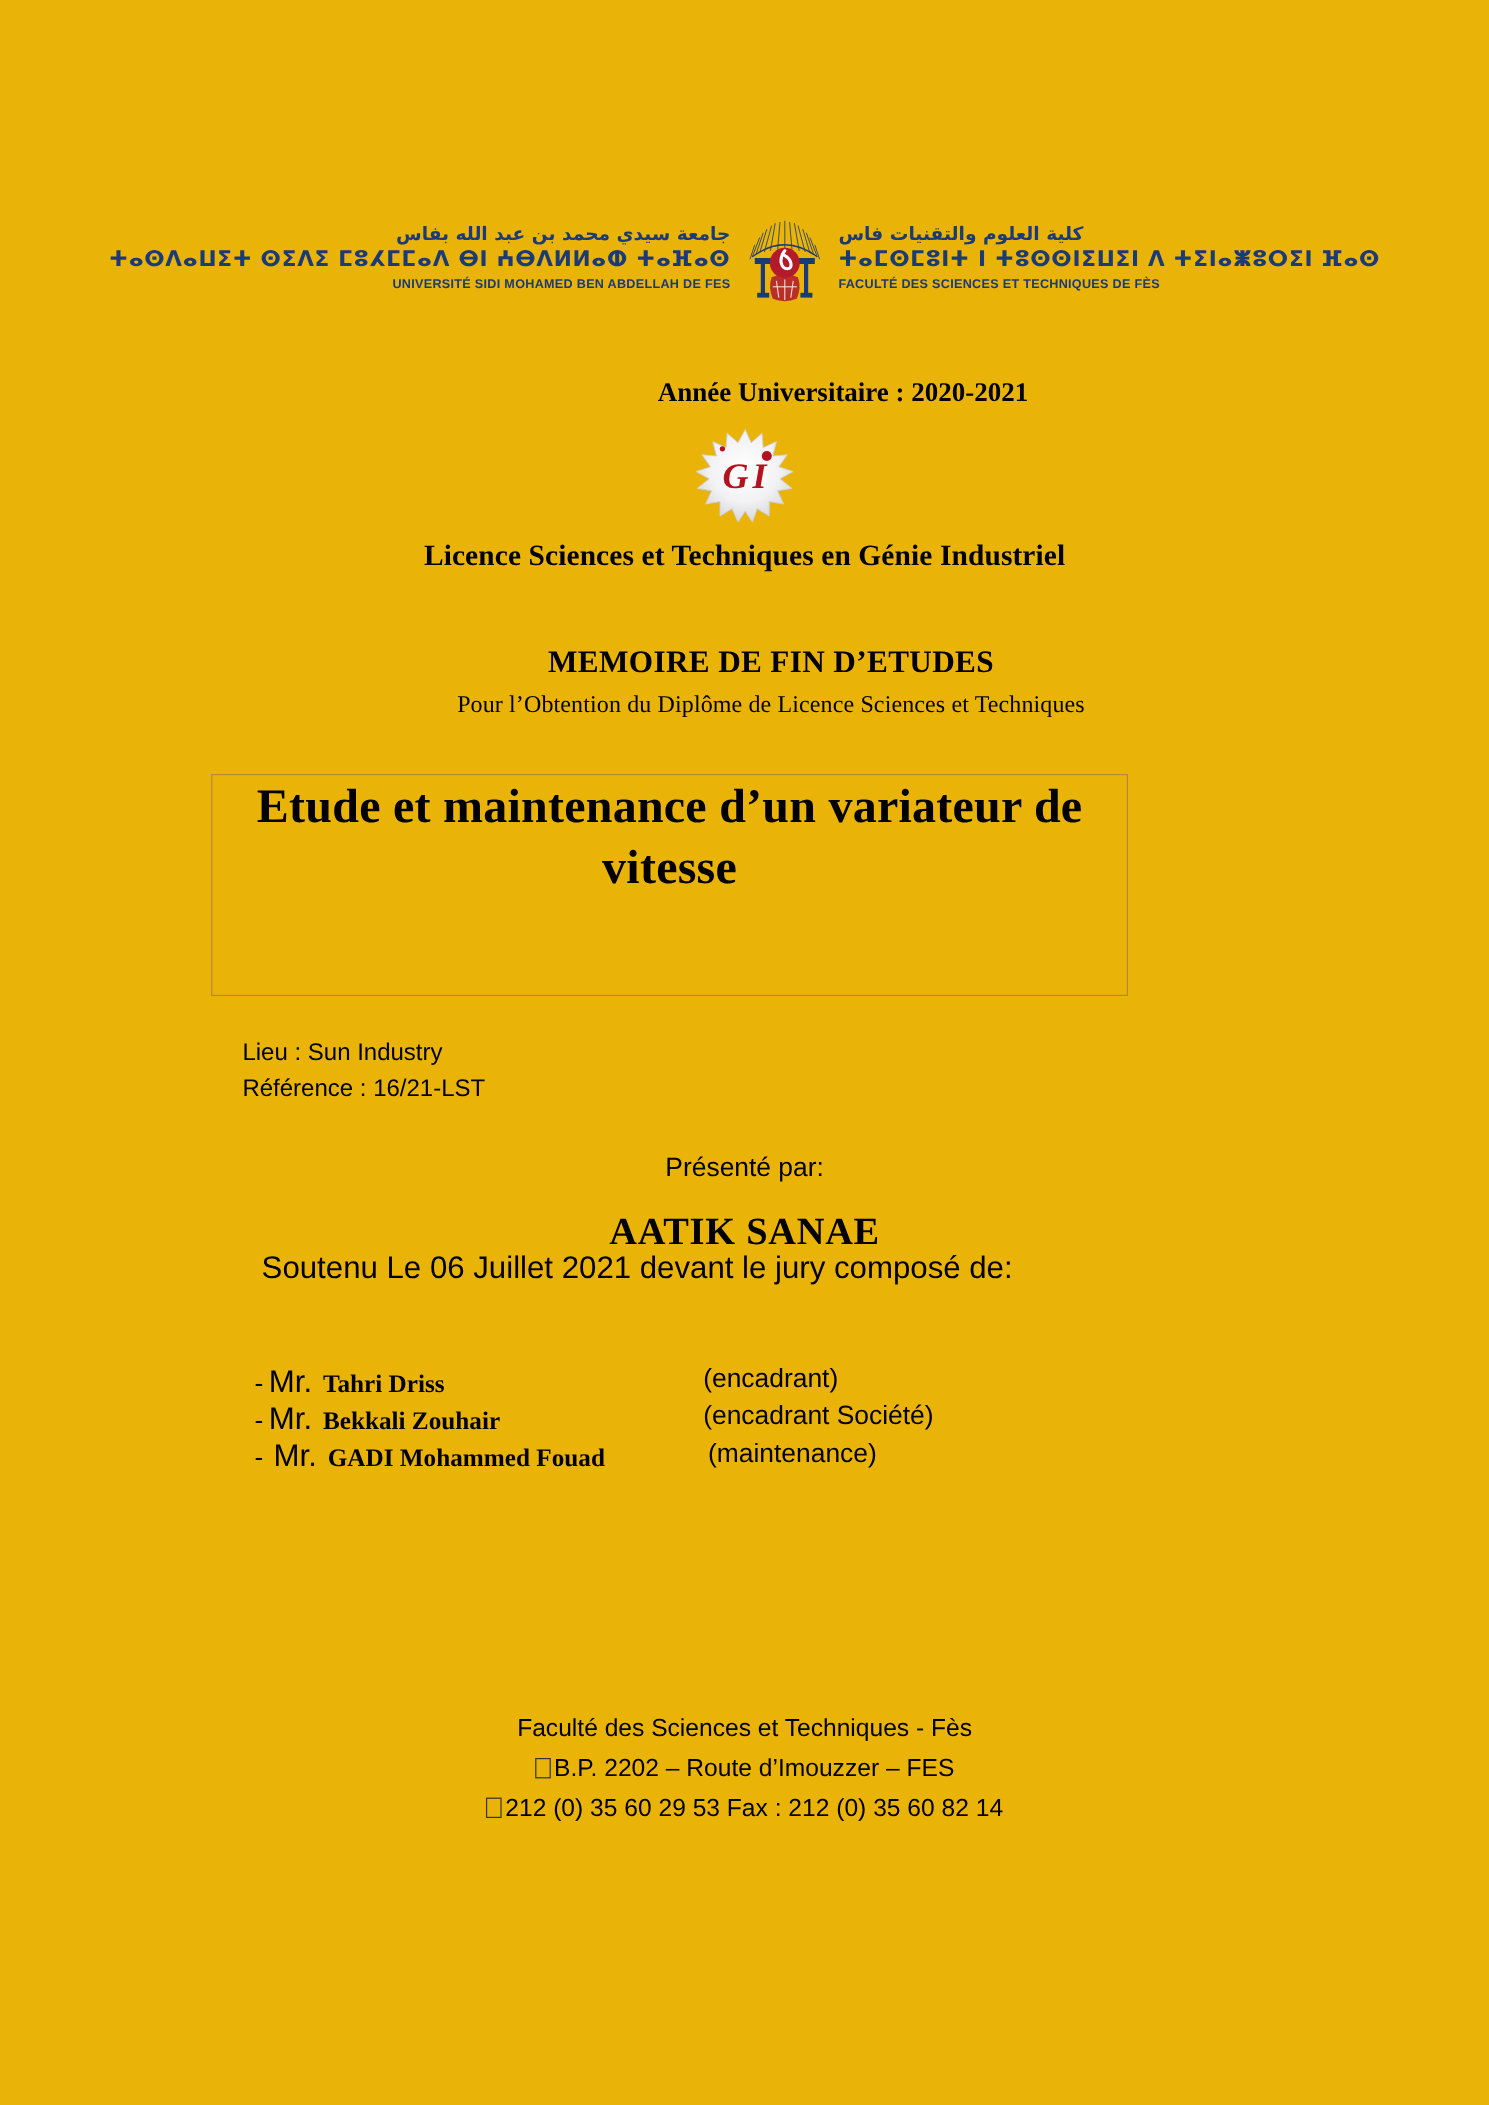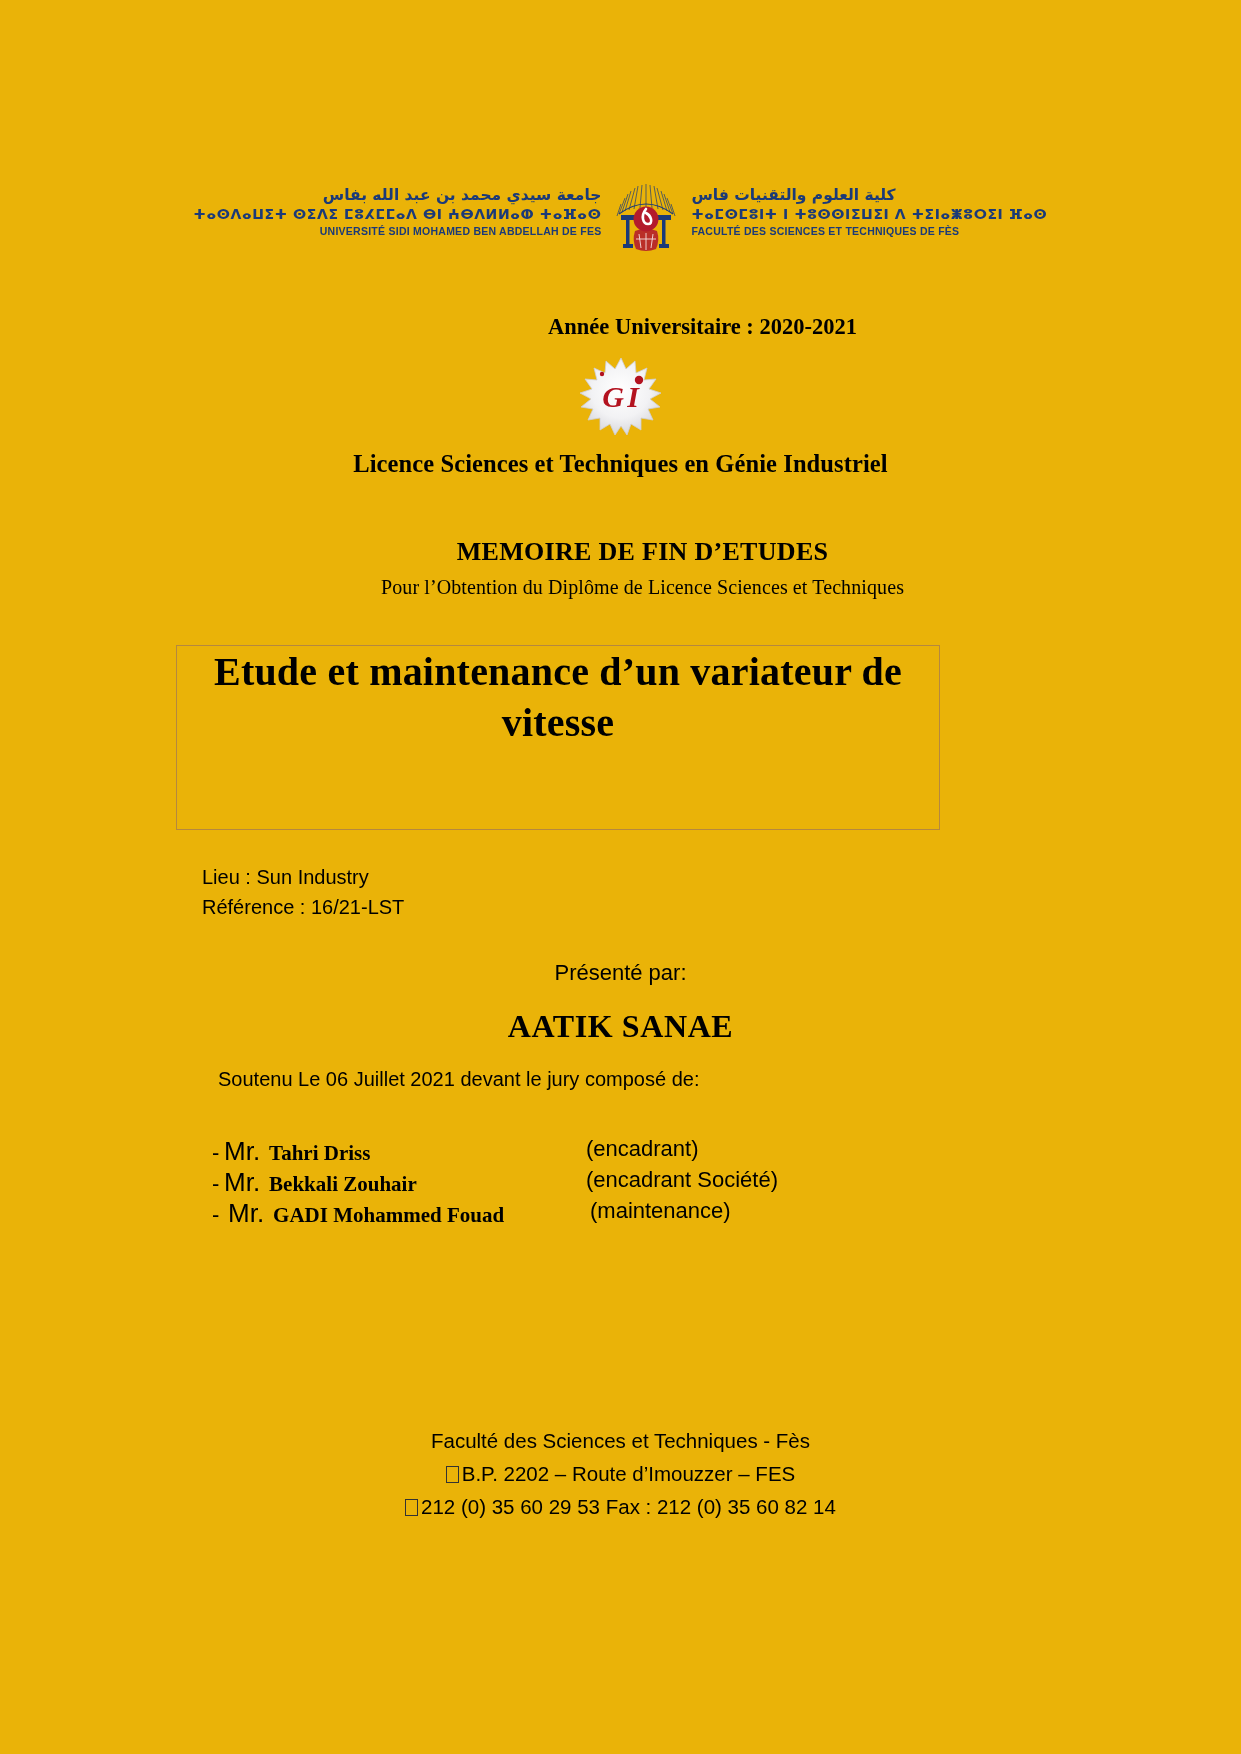--- a/index.html
+++ b/index.html
@@ -43,21 +43,21 @@
     font-family: "DejaVu Sans", sans-serif;
     font-size: 15.5px;
     font-weight: 700;
     letter-spacing: 0.4px;
     line-height: 1.25;
     white-space: nowrap;
     color: #1b3a78;
   }
   .lh-tif {
     font-family: "DejaVu Sans", sans-serif;
-    font-size: 14px;
+    font-size: 18px;
     font-weight: 700;
     letter-spacing: 0.6px;
     line-height: 1.35;
     white-space: nowrap;
     color: #1b3a78;
   }
   .lh-lat {
     font-family: "Liberation Sans", sans-serif;
     font-size: 10.5px;
     font-weight: 700;
@@ -195,24 +195,24 @@
     font-family: "Liberation Serif", serif;
     font-weight: 700;
     font-size: 32px;
     letter-spacing: 0.6px;
     padding-right: 90px;
   }
 
   
   .soutenu {
     position: absolute;
-    top: 1068px;
+    top: 1041px;
     left: 218px;
     font-family: "Liberation Sans", sans-serif;
-    font-size: 20px;
+    font-size: 26px;
   }
 
   
   .jury {
     position: absolute;
     top: 1136px;
     left: 212px;
     width: 700px;
   }
   .jury-row {

